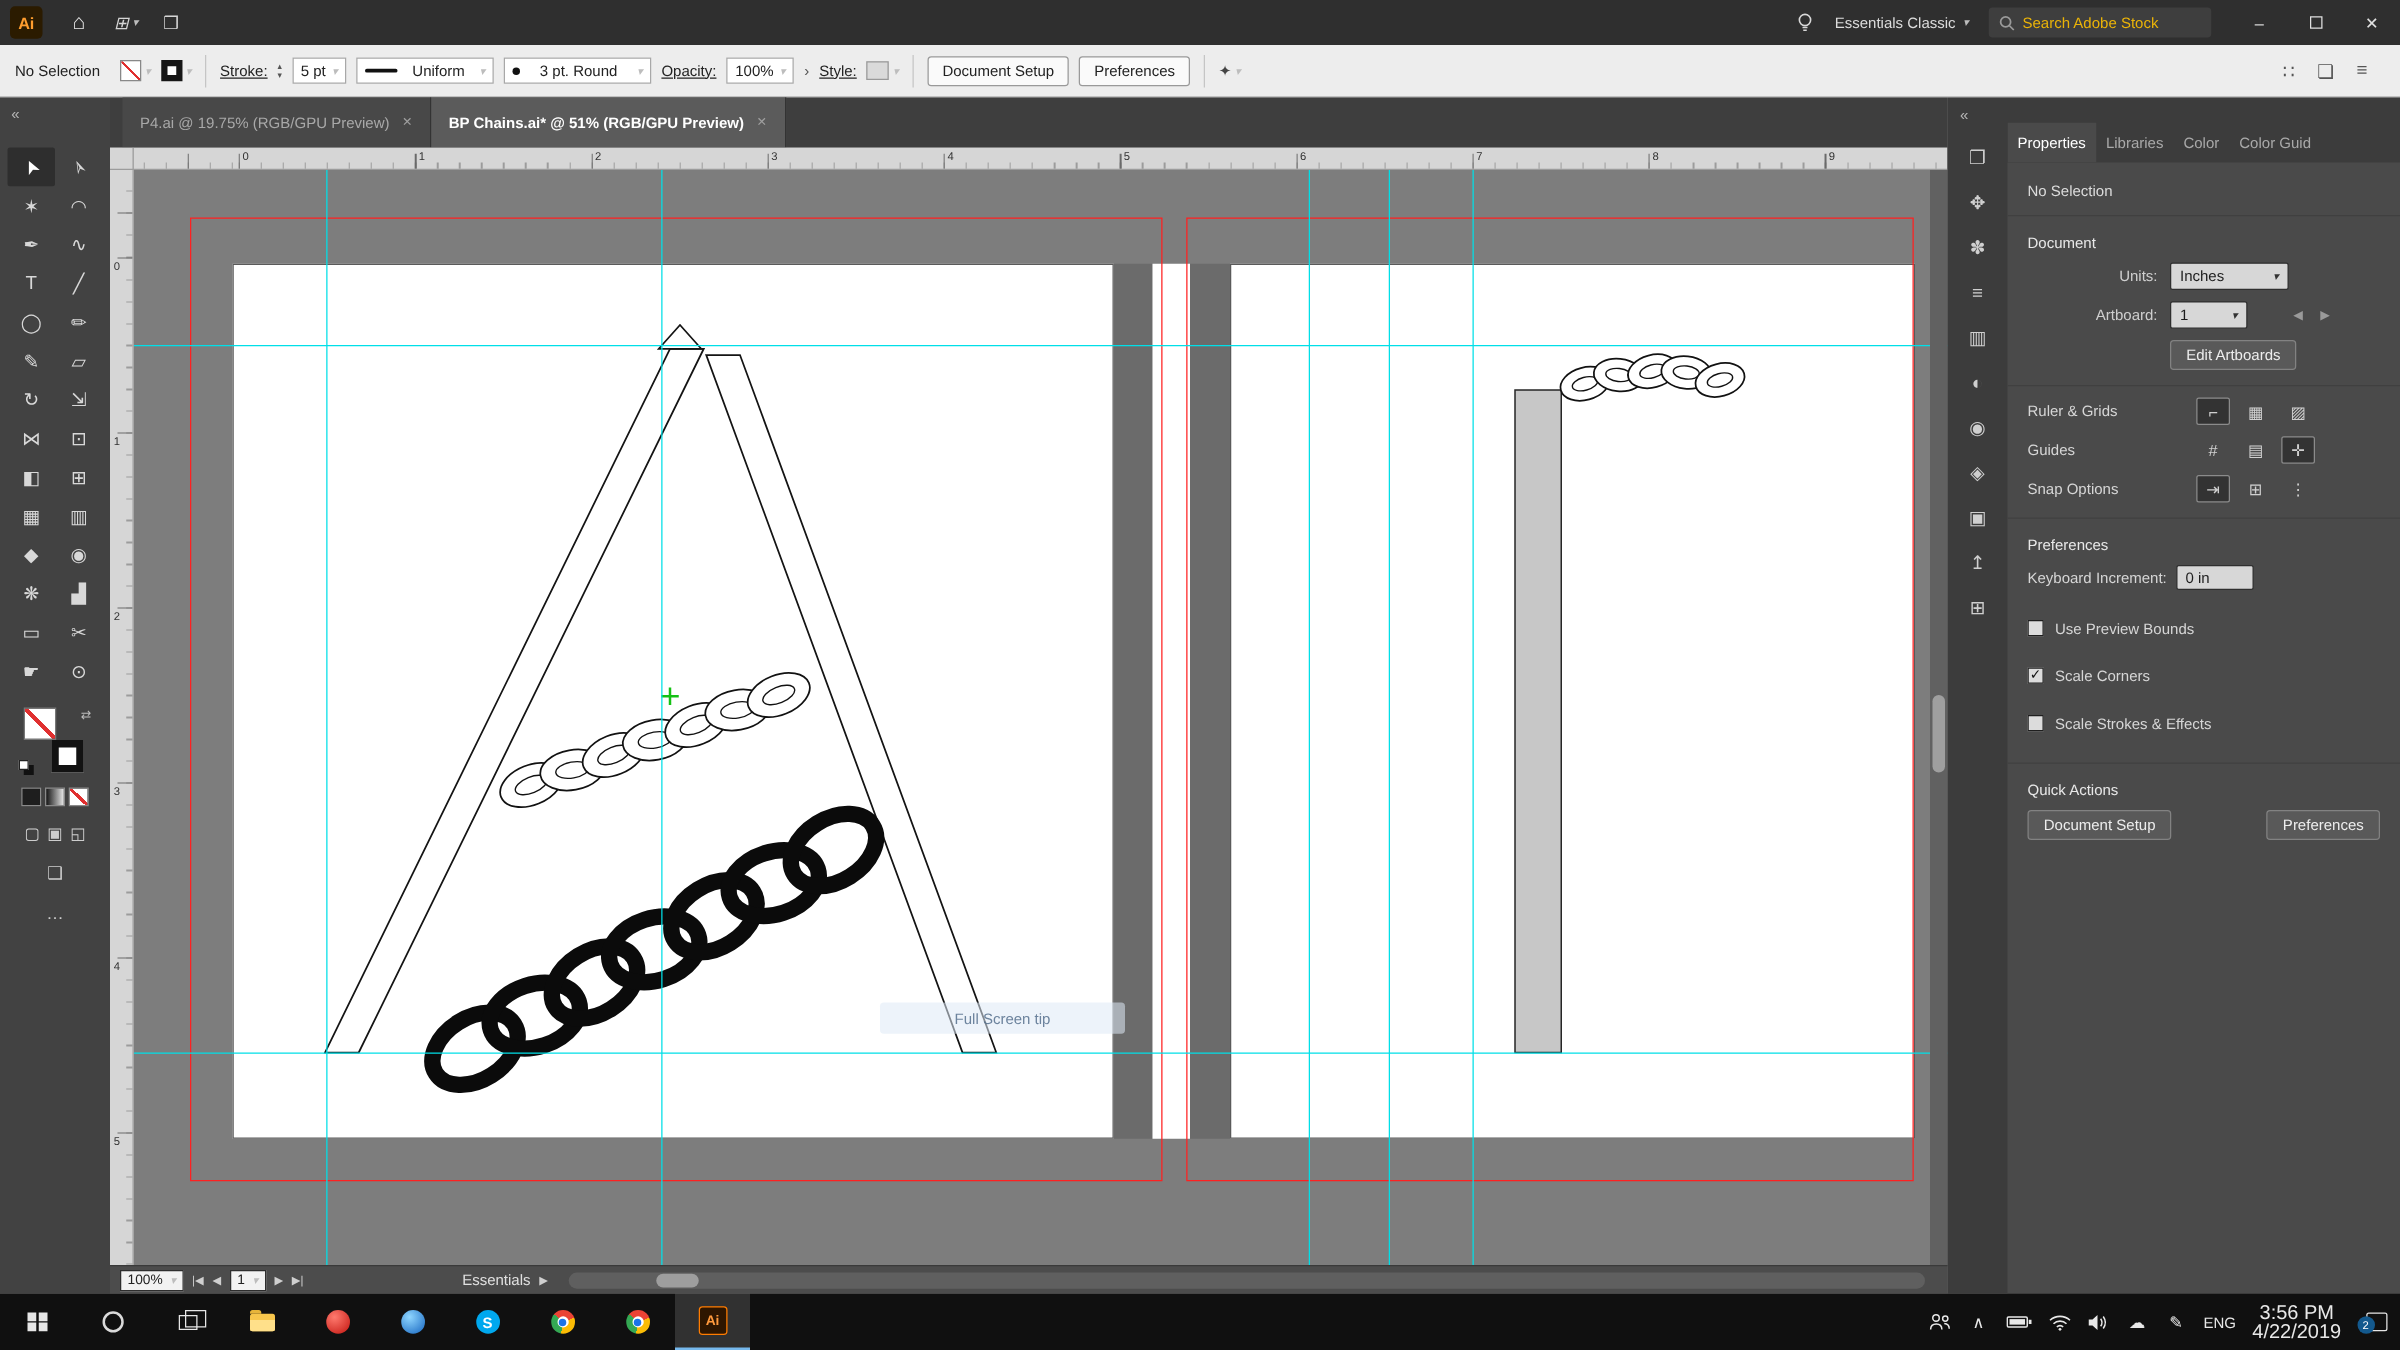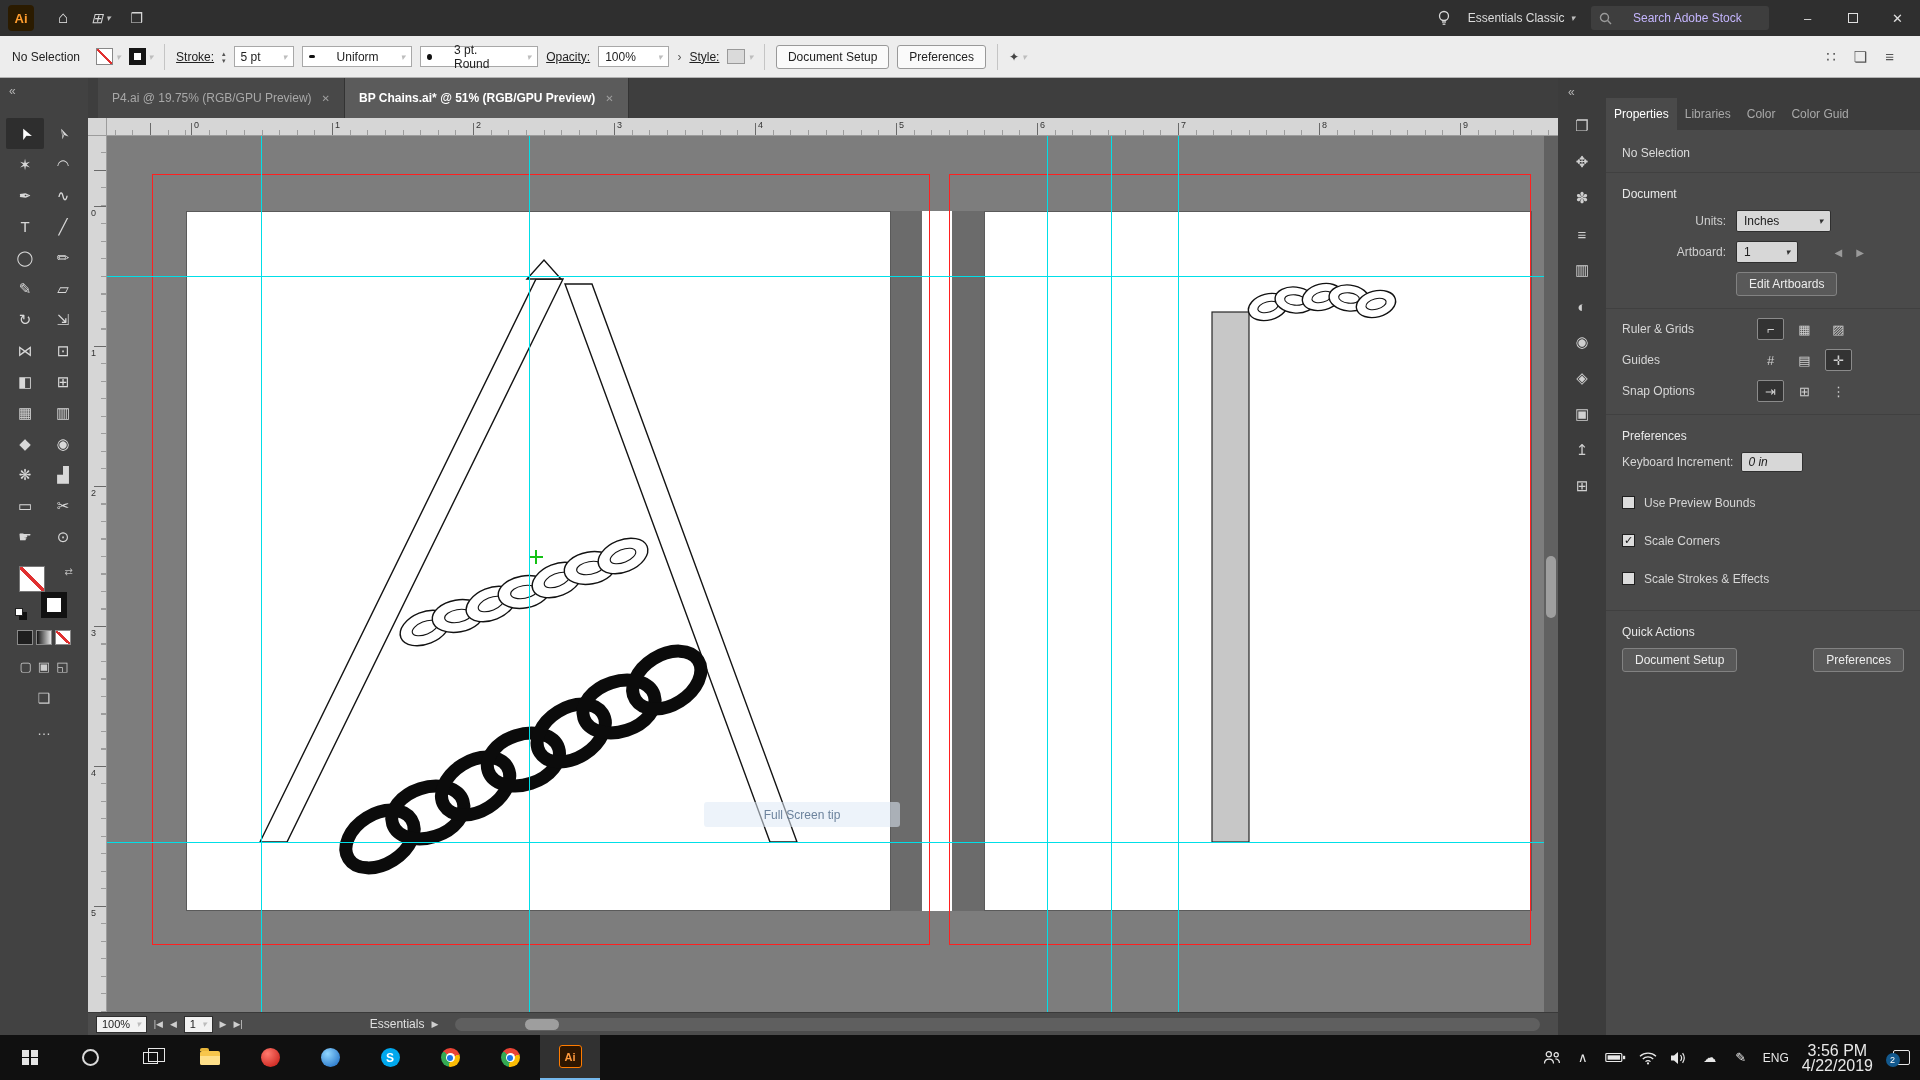--- a/index.html
+++ b/index.html
@@ -11,29 +11,29 @@
   
   #menubar { position:absolute; left:0; top:0; width:1920px; height:36px; background:#2f2f2f; display:flex; align-items:center; color:#e4e4e4; font-size:13px; padding-left:8px; gap:2px; }
   .logo { width:26px; height:26px; background:#2b1b00; color:#ff9d2e; font-weight:bold; display:flex; align-items:center; justify-content:center; border-radius:4px; font-size:13px; margin-right:10px; }
   .mb-home { font-size:17px; padding:0 12px; color:#e8e8e8; }
   #menu-items { display:flex; }
   .menu-item { padding:0 11px; line-height:36px; cursor:default; }
   .mb-icon { color:#d5d5d5; font-size:14px; padding:0 9px; display:flex; align-items:center; gap:3px; }
   .dd { font-size:9px; color:#bdbdbd; }
   .mb-right { margin-left:auto; display:flex; align-items:center; gap:16px; padding-right:0; }
   .workspace { display:flex; gap:6px; align-items:center; font-size:12px; color:#dcdcdc; }
-  .searchbox { width:178px; height:24px; background:#3e3e3e; border-radius:3px; display:flex; align-items:center; gap:21px; padding:4px 8px; color:#c4b5fd; font-size:12px; }
+  .searchbox { width:178px; height:24px; background:#3e3e3e; border-radius:3px; display:flex; align-items:center; gap:6px; padding:4px 8px; color:#eab308; font-size:12px; }
   .win-btns { display:flex; height:36px; }
   .win-btn { width:45px; height:36px; display:flex; align-items:center; justify-content:center; color:#e0e0e0; font-size:13px; }
   .win-max-glyph { width:10px; height:10px; border:1px solid #e0e0e0; display:inline-block; }
 
   
   #controlbar { position:absolute; left:0; top:36px; width:1920px; height:42px; background:#ededed; border-bottom:1px solid #b2b2b2; display:flex; align-items:center; gap:8px; padding:0 12px; color:#222; }
   .u { text-decoration:underline; }
-  .cb-field { background:#fff; border:1px solid #a8a8a8; height:21px; display:flex; align-items:center; padding:0 6px; gap:22px; }
+  .cb-field { background:#fff; border:1px solid #a8a8a8; height:21px; display:flex; align-items:center; padding:0 6px; gap:5px; }
   .cb-btn { background:#fafafa; border:1px solid #999; border-radius:3px; height:24px; padding:0 11px; display:flex; align-items:center; }
   .cb-sep { width:1px; height:26px; background:#c5c5c5; margin:0 3px; }
   .swatch-fill { width:17px; height:17px; background:linear-gradient(to top right,#fff 45%,#e03030 45%,#e03030 55%,#fff 55%); border:1px solid #888; }
   .swatch-stroke { width:17px; height:17px; border:5px solid #161616; background:#fff; }
   .stepper { display:flex; flex-direction:column; font-size:7px; color:#555; line-height:7px; }
   .mini-line { width:26px; height:3px; background:#111; border-radius:2px; }
   .brush-dot { width:6px; height:6px; background:#111; border-radius:50%; }
   .cb-right { margin-left:auto; display:flex; gap:18px; align-items:center; padding-right:14px; color:#555; font-size:15px; }
   .style-swatch { width:18px; height:15px; background:#dadada; border:1px solid #999; }
 
@@ -549,21 +549,21 @@
         <span id="s-icons" class="flex" style="margin-left:auto; margin-right:52px;">
             <span class="picon active">⇥</span>
             <span class="picon">⊞</span>
             <span class="picon">⋮</span>
           </span>
       </div>
       <hr class="phr">
       <div class="phead">Preferences</div>
       <div class="prow">
         <span>Keyboard Increment:</span>
-        <span class="pinput" style="width:62px; margin-left:8px;font-style:italic;">0 in</span>
+        <span class="pinput" style="width:62px; margin-left:8px;">0 in</span>
       </div>
       <div id="pchecks">
           <div class="pcheck-row">
             <span class="pcheck"></span>
             <span>Use Preview Bounds</span>
           </div>
           <div class="pcheck-row">
             <span class="pcheck">✓</span>
             <span>Scale Corners</span>
           </div>

